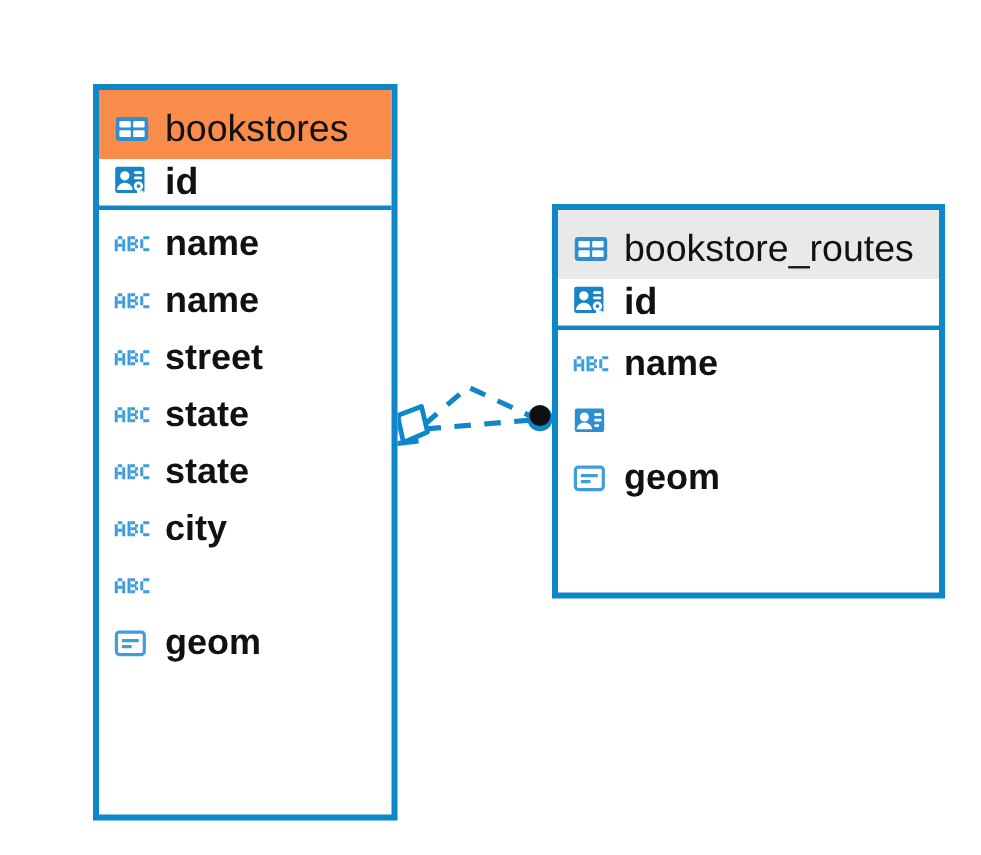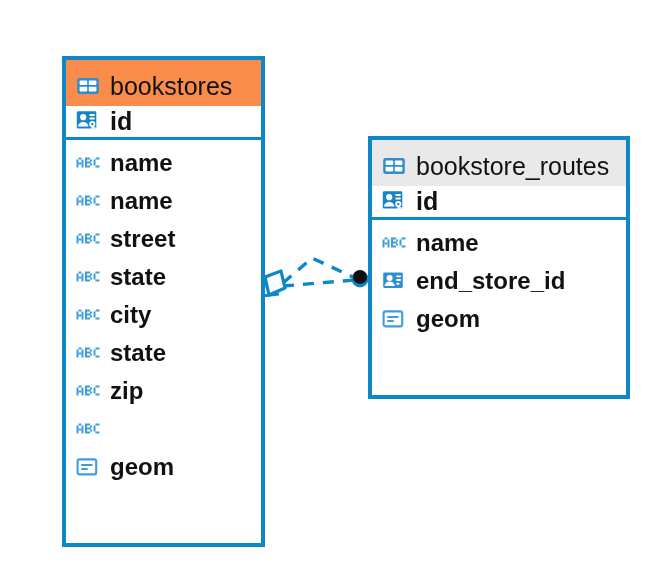--- a/index.html
+++ b/index.html
@@ -246,65 +246,43 @@
                 <rect x="15" y="9.5" width="2" height="2"></rect>
                 <rect x="12" y="11.5" width="4" height="2"></rect>
                 <rect x="15" y="13.5" width="2" height="2"></rect>
                 <rect x="12" y="15.5" width="3" height="2"></rect>
             <rect x="20.5" y="7.5" width="4" height="2"></rect>
                 <rect x="18.5" y="9.5" width="2" height="6"></rect>
                 <rect x="20.5" y="15.5" width="4" height="2"></rect>
           </g>
             </svg>
         </span>
+        <span class="fname">state</span>
+      </div>
+      <div class="field-row">
+        <span class="icon">
+          <svg width="26" height="26" viewBox="0 0 26 26">
+              <g fill="#3f9ddb">
+            <rect x="1.5" y="9.5" width="2" height="8"></rect>
+                <rect x="3.5" y="7.5" width="3" height="2"></rect>
+                <rect x="6.5" y="9.5" width="2" height="8"></rect>
+                <rect x="3.5" y="12.5" width="3" height="2"></rect>
+            <rect x="10" y="7.5" width="2" height="10"></rect>
+                <rect x="12" y="7.5" width="3" height="2"></rect>
+                <rect x="15" y="9.5" width="2" height="2"></rect>
+                <rect x="12" y="11.5" width="4" height="2"></rect>
+                <rect x="15" y="13.5" width="2" height="2"></rect>
+                <rect x="12" y="15.5" width="3" height="2"></rect>
+            <rect x="20.5" y="7.5" width="4" height="2"></rect>
+                <rect x="18.5" y="9.5" width="2" height="6"></rect>
+                <rect x="20.5" y="15.5" width="4" height="2"></rect>
+          </g>
+            </svg>
+        </span>
         <span class="fname">city</span>
-      </div>
-      <div class="field-row">
-        <span class="icon">
-          <svg width="26" height="26" viewBox="0 0 26 26">
-              <g fill="#3f9ddb">
-            <rect x="1.5" y="9.5" width="2" height="8"></rect>
-                <rect x="3.5" y="7.5" width="3" height="2"></rect>
-                <rect x="6.5" y="9.5" width="2" height="8"></rect>
-                <rect x="3.5" y="12.5" width="3" height="2"></rect>
-            <rect x="10" y="7.5" width="2" height="10"></rect>
-                <rect x="12" y="7.5" width="3" height="2"></rect>
-                <rect x="15" y="9.5" width="2" height="2"></rect>
-                <rect x="12" y="11.5" width="4" height="2"></rect>
-                <rect x="15" y="13.5" width="2" height="2"></rect>
-                <rect x="12" y="15.5" width="3" height="2"></rect>
-            <rect x="20.5" y="7.5" width="4" height="2"></rect>
-                <rect x="18.5" y="9.5" width="2" height="6"></rect>
-                <rect x="20.5" y="15.5" width="4" height="2"></rect>
-          </g>
-            </svg>
-        </span>
-        <span class="fname">state</span>
-      </div>
-      <div class="field-row">
-        <span class="icon">
-          <svg width="26" height="26" viewBox="0 0 26 26">
-              <g fill="#3f9ddb">
-            <rect x="1.5" y="9.5" width="2" height="8"></rect>
-                <rect x="3.5" y="7.5" width="3" height="2"></rect>
-                <rect x="6.5" y="9.5" width="2" height="8"></rect>
-                <rect x="3.5" y="12.5" width="3" height="2"></rect>
-            <rect x="10" y="7.5" width="2" height="10"></rect>
-                <rect x="12" y="7.5" width="3" height="2"></rect>
-                <rect x="15" y="9.5" width="2" height="2"></rect>
-                <rect x="12" y="11.5" width="4" height="2"></rect>
-                <rect x="15" y="13.5" width="2" height="2"></rect>
-                <rect x="12" y="15.5" width="3" height="2"></rect>
-            <rect x="20.5" y="7.5" width="4" height="2"></rect>
-                <rect x="18.5" y="9.5" width="2" height="6"></rect>
-                <rect x="20.5" y="15.5" width="4" height="2"></rect>
-          </g>
-            </svg>
-        </span>
-        <span class="fname">zip</span>
       </div>
       <div class="field-row">
         <span class="icon">
           <svg width="26" height="26" viewBox="0 0 26 26">
               <g fill="#3f9ddb">
             <rect x="1.5" y="9.5" width="2" height="8"></rect>
                 <rect x="3.5" y="7.5" width="3" height="2"></rect>
                 <rect x="6.5" y="9.5" width="2" height="8"></rect>
                 <rect x="3.5" y="12.5" width="3" height="2"></rect>
             <rect x="10" y="7.5" width="2" height="10"></rect>
@@ -391,21 +369,20 @@
         <span class="icon">
           <svg width="26" height="26" viewBox="0 0 26 26">
             <rect x="2.2" y="4.4" width="19.6" height="15.6" rx="1.4" fill="#2d8fd0"></rect>
             <circle cx="8.6" cy="10" r="3" fill="#ffffff"></circle>
             <path d="M3.4 18.1c0.6-3.1 2.8-4.5 5.2-4.5s4.6 1.4 5.2 4.5z" fill="#ffffff"></path>
             <rect x="15.2" y="7.4" width="4.8" height="1.9" rx="0.7" fill="#ffffff"></rect>
             <rect x="15.2" y="11.1" width="4.8" height="1.9" rx="0.7" fill="#ffffff"></rect>
             <rect x="15.2" y="14.8" width="3.2" height="1.9" rx="0.7" fill="#ffffff"></rect>
           </svg>
         </span>
-        <span class="fname">end_store_id</span>
       </div>
       <div class="field-row">
         <span class="icon">
           <svg width="26" height="26" viewBox="0 0 26 26">
             <rect x="2.6" y="5.4" width="18.6" height="15" rx="2" fill="#ffffff" stroke="#3f9ddb" stroke-width="2.1"></rect>
             <rect x="6.2" y="10" width="11.4" height="2.1" rx="0.6" fill="#3f9ddb"></rect>
             <rect x="6.2" y="14" width="6.6" height="2.1" rx="0.6" fill="#3f9ddb"></rect>
           </svg>
         </span>
         <span class="fname">geom</span>

